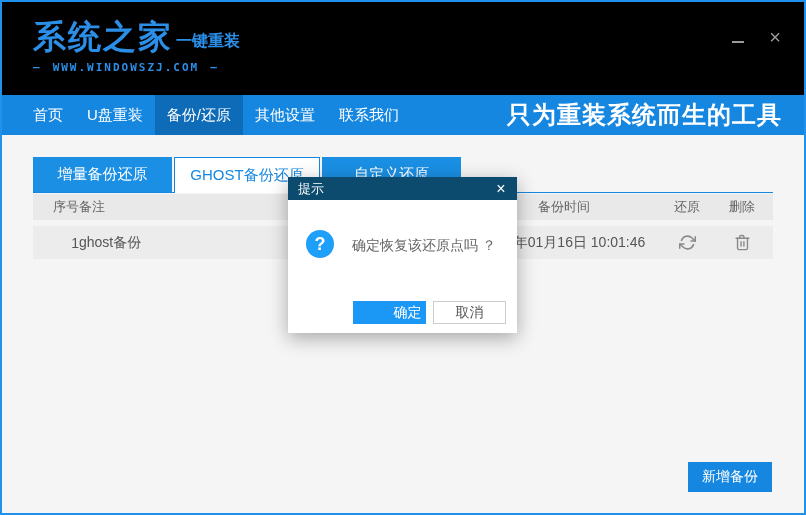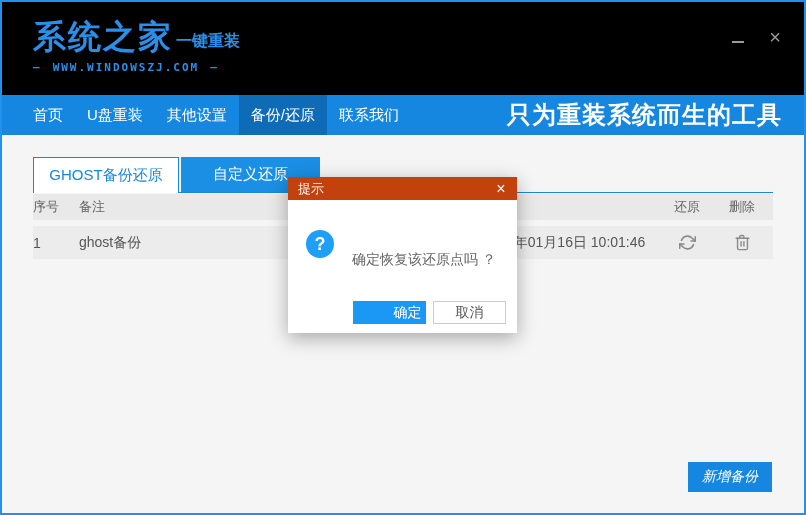--- a/index.html
+++ b/index.html
@@ -35,42 +35,42 @@
   .tabstrip { position:absolute; left:31px; top:155px; width:740px; height:36px;
     border-bottom:1px solid #1687e0; display:flex; }
   .tab { width:139px; margin-right:2px; display:flex; align-items:center; justify-content:center;
     font-size:15px; background:#1a8fe3; color:#fff; cursor:pointer; }
   .tab.active { width:146px; background:#fff; color:#1687e0;
     border:1px solid #1687e0; border-bottom:none; position:relative; top:0; height:36px; z-index:2; }
   
   .table-head, .table-row { position:absolute; left:31px; width:740px; display:flex; align-items:center; }
   .table-head { top:192px; height:26px; background:#e9e9e9; color:#666; font-size:13px; }
   .table-row  { top:224px; height:33px; background:#ececec; color:#555; font-size:14px; }
-  .c-idx { width:46px; text-align:left; }
+  .c-idx { width:46px; text-align:right; }
   .c-note { flex:1; text-align:left; }
   .c-time { width:190px; text-align:center; white-space:nowrap; }
   .c-restore { width:56px; text-align:center; }
   .c-del { width:54px; text-align:center; }
   .c-pad { width:4px; }
   .row-icon { display:inline-flex; align-items:center; justify-content:center; cursor:pointer; vertical-align:middle; }
   .row-icon svg { display:block; }
   
   .add-btn { position:absolute; right:32px; bottom:21px; width:84px; height:30px;
     background:#1687e0; color:#fff; font-size:14px; border:none; cursor:pointer;
-    font-family:inherit;font-style:italic; }
+    font-family:inherit; }
   
   .modal { position:absolute; left:286px; top:175px; width:229px; height:156px;
     background:#fff; box-shadow:0 5px 18px rgba(0,0,0,.32); z-index:50; }
-  .modal-head { height:23px; background:#c2410c; color:#fff; display:flex; align-items:center;
+  .modal-head { height:23px; background:#0c4a6e; color:#fff; display:flex; align-items:center;
     padding:0 8px 0 10px; font-size:13px; }
   .modal-close { margin-left:auto; font-size:16px; line-height:1; cursor:pointer; width:16px; text-align:center; }
   .q-icon { position:absolute; left:18px; top:53px; width:28px; height:28px; border-radius:50%;
     background:#1e9ffa; color:#fff; font-size:18px; font-weight:bold;
     display:flex; align-items:center; justify-content:center; }
-  .modal-msg { position:absolute; left:64px; top:74px; font-size:14px; color:#666; white-space:nowrap; }
+  .modal-msg { position:absolute; left:64px; top:60px; font-size:14px; color:#666; white-space:nowrap; }
   .btn-ok { position:absolute; left:65px; top:124px; width:73px; height:23px;
     background:#1b97f5; color:#fff; border:none; font-size:14px; cursor:pointer; font-family:inherit;padding-left:36px; }
   .btn-cancel { position:absolute; left:145px; top:124px; width:73px; height:23px;
     background:#fff; color:#555; border:1px solid #ccc; font-size:14px; cursor:pointer; font-family:Liberation Serif, serif; }
 </style>
 </head>
 <body>
 
 <div class="window">
 
@@ -88,34 +88,36 @@
       <div class="btn-min">
           <div class="bar"></div>
         </div>
       <div class="btn-close-win">×</div>
     </div>
   </div>
 
   <div class="nav">
     <div class="nav-item">首页</div>
     <div class="nav-item">U盘重装</div>
+    <div class="nav-item active">备份/还原</div>
     <div class="nav-item">其他设置</div>
-    <div class="nav-item active">备份/还原</div>
     <div class="nav-item">联系我们</div>
     <div class="nav-slogan">只为重装系统而生的工具</div>
   </div>
 
   <div class="tabstrip">
+    <div class="tab">增量备份还原</div>
     <div class="tab active">GHOST备份还原</div>
     <div class="tab">自定义还原</div>
   </div>
 
   <div class="table-head">
     <div class="c-idx">序号</div>
     <div class="c-note">备注</div>
+    <div class="c-time">备份时间</div>
     <div class="c-restore">还原</div>
     <div class="c-del">删除</div>
     <div class="c-pad"></div>
   </div>
 
   <div class="table-row">
     <div class="c-idx">1</div>
     <div class="c-note">ghost备份</div>
     <div class="c-time">2020年01月16日 10:01:46</div>
     <div class="c-restore">

